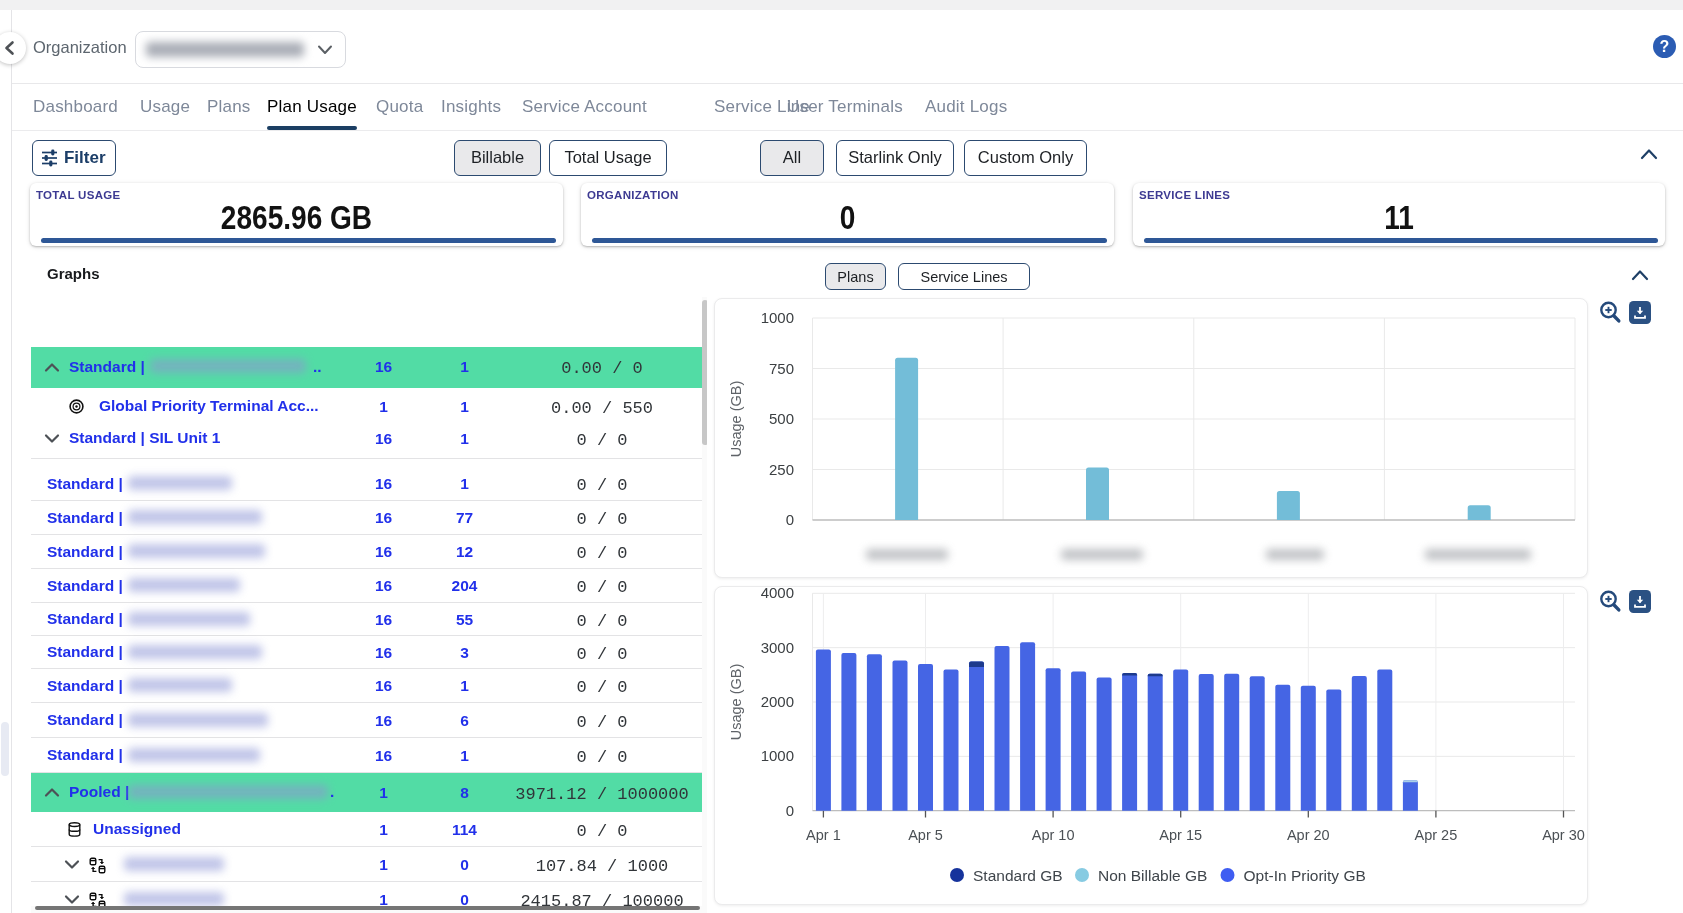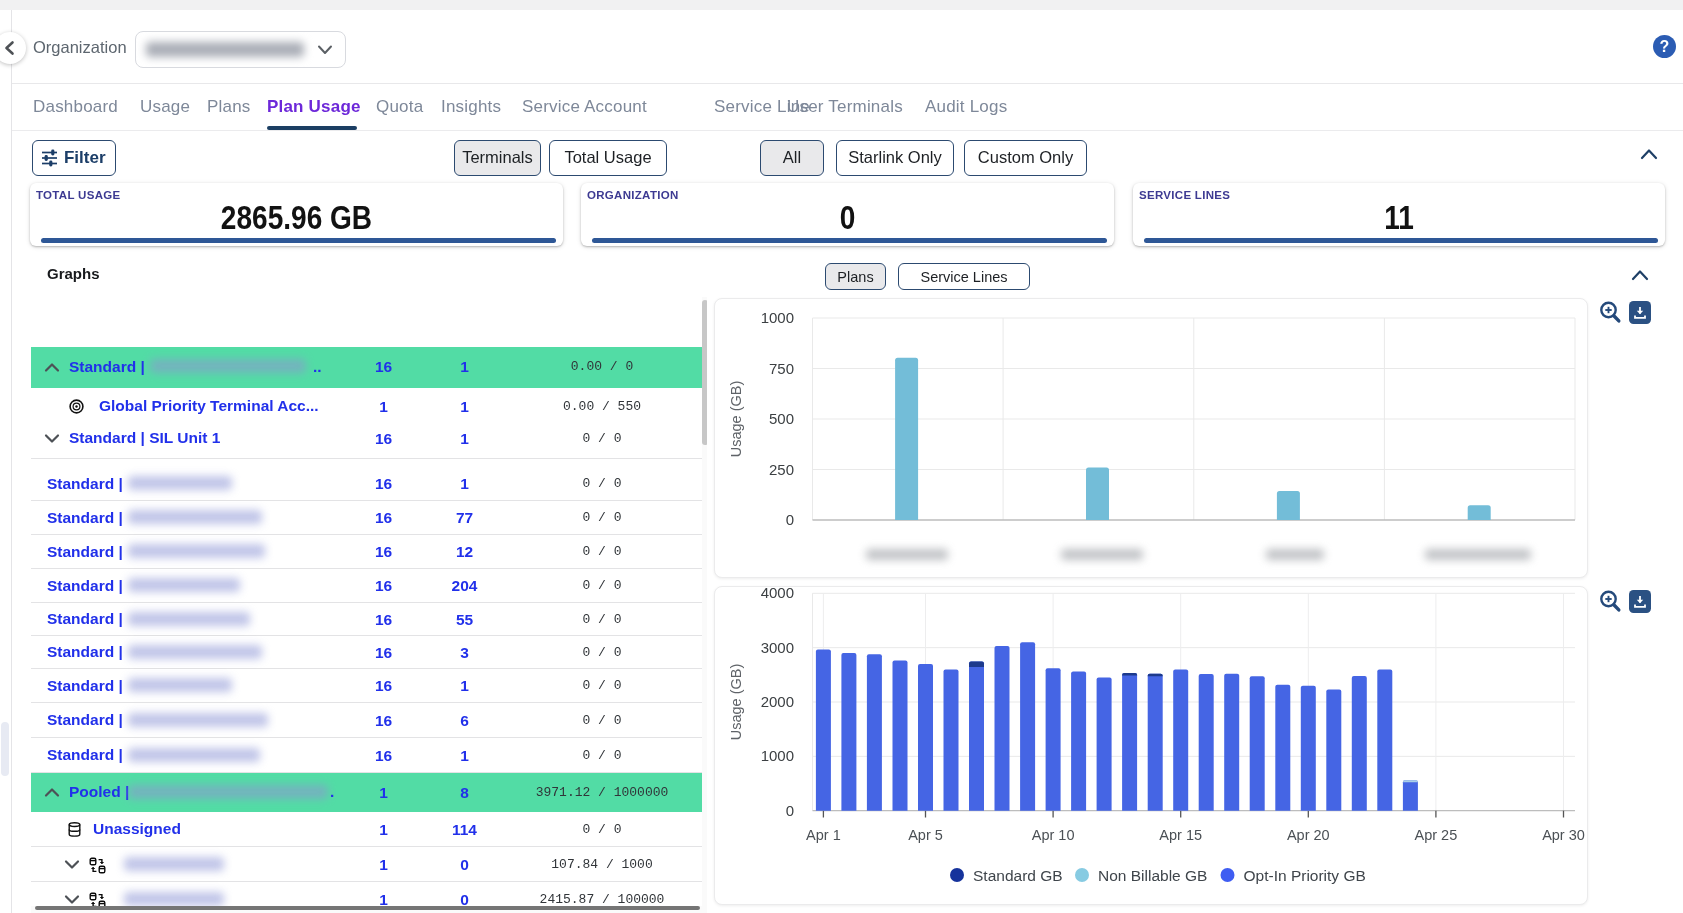--- a/index.html
+++ b/index.html
@@ -16,21 +16,21 @@
 .cardval{position:absolute;left:0;right:0;top:16px;text-align:center;font-size:33px;font-weight:700;color:#121212;transform:scaleX(0.85);}
 .cardbar{position:absolute;left:11px;right:7px;bottom:3px;height:5px;background:#2e5796;border-radius:2.5px;}
 .sbtn{position:absolute;top:263px;height:27px;border:1.5px solid #2c4a70;border-radius:6px;background:#fff;
  color:#1d2024;font-size:14.5px;display:flex;align-items:center;justify-content:center;white-space:nowrap;}
 .sbtn.sel{background:#e9e9eb;}
 .trow{position:absolute;left:0;width:671px;border-bottom:1px solid #e3e3e5;background:#fff;}
 .trow.green{background:#52dca5;border-bottom:none;}
 .plan{position:absolute;font-size:15.5px;font-weight:700;color:#2130ea;white-space:nowrap;}
 .numo{position:absolute;left:317.5px;width:70px;text-align:center;font-size:15.5px;font-weight:700;color:#2130ea;}
 .nums{position:absolute;left:398.5px;width:70px;text-align:center;font-size:15.5px;font-weight:700;color:#2130ea;}
-.usag{position:absolute;left:481px;width:180px;text-align:center;font-family:"Liberation Mono",monospace;font-size:13px;color:#313539;}
+.usag{position:absolute;left:481px;width:180px;text-align:center;font-family:"Liberation Mono",monospace;font-size:17px;color:#313539;}
 .blur{position:absolute;border-radius:4px;filter:blur(4px);}
 </style></head><body>
 <div id="page">
 
 <div class="abs" style="left:0;top:0;width:1683px;height:10px;background:#f1f1f2;"></div>
 <div class="abs" style="left:11px;top:10px;width:1px;height:903px;background:#e4e4e7;"></div>
 <div class="abs" style="left:1px;top:722px;width:8px;height:54px;background:#e7eaf3;border-radius:4px;"></div>
 <div class="abs" style="left:-6px;top:32px;width:32px;height:32px;border-radius:50%;background:#fff;
  box-shadow:0 1px 4px rgba(0,0,0,0.25);"></div>
 <svg class="abs" style="left:-6px;top:32px;" width="32" height="32" viewBox="0 0 32 32" fill="none">
@@ -47,33 +47,33 @@
 <div class="abs" style="left:12px;top:83px;width:1671px;height:1px;background:#e8e8ea;"></div>
 <div class="navtab" style="left:33px;">Dashboard</div>
 <div class="navtab" style="left:140px;">Usage</div>
 <div class="navtab" style="left:207px;">Plans</div>
 <div class="navtab" style="left:376px;">Quota</div>
 <div class="navtab" style="left:441px;">Insights</div>
 <div class="navtab" style="left:522px;">Service Account</div>
 <div class="navtab" style="left:670px;margin-left:44px;">Service Line</div>
 <div class="navtab" style="left:787px;">User Terminals</div>
 <div class="navtab" style="left:925px;">Audit Logs</div>
-<div class="navtab" style="left:267px;color:#6d28d9;font-weight:700;">Plan Usage</div>
+<div class="navtab" style="left:267px;color:#000000;font-weight:400;">Plan Usage</div>
 <div class="abs" style="left:267px;top:126px;width:90px;height:3.5px;background:#1b3e63;border-radius:2px;"></div>
 <div class="abs" style="left:12px;top:130px;width:1671px;height:1px;background:#ebebed;"></div>
 <div class="btn" style="left:31.5px;width:84.5px;font-weight:700;color:#1c3e68;font-size:17px;padding-left:22px;">Filter</div>
 <svg class="abs" style="left:41px;top:149px;" width="17" height="18" viewBox="0 0 17 18" fill="none" stroke="#1c3e68">
 <line x1="1" y1="3.5" x2="16" y2="3.5" stroke-width="1.7"></line>
 <line x1="1" y1="9" x2="16" y2="9" stroke-width="1.7"></line>
 <line x1="1" y1="14.5" x2="16" y2="14.5" stroke-width="1.7"></line>
 <rect x="10.2" y="0.6" width="3.2" height="5.8" rx="1.4" fill="#1c3e68" stroke="none"></rect>
 <rect x="3.6" y="6.1" width="3.2" height="5.8" rx="1.4" fill="#1c3e68" stroke="none"></rect>
 <rect x="8.2" y="11.6" width="3.2" height="5.8" rx="1.4" fill="#1c3e68" stroke="none"></rect>
 </svg>
-<div class="btn sel" style="left:454px;width:87px;">Terminals</div>
+<div class="btn sel" style="left:454px;width:87px;">Billable</div>
 <div class="btn" style="left:549px;width:118px;">Total Usage</div>
 <div class="btn sel" style="left:760px;width:64px;">All</div>
 <div class="btn" style="left:836px;width:118px;">Starlink Only</div>
 <div class="btn" style="left:964px;width:123px;">Custom Only</div>
 <svg class="abs" style="left:1638px;top:145px;" width="22" height="18" viewBox="0 0 22 18" fill="none">
 <path d="M4 13 L11 5.5 L18 13" stroke="#1e3f66" stroke-width="2.2" stroke-linecap="round" stroke-linejoin="round"></path>
     </svg>
 <div class="card" style="left:30px;width:533px;">
 <div class="cardlab">TOTAL USAGE</div>
       <div class="cardval">2865.96 GB</div>

